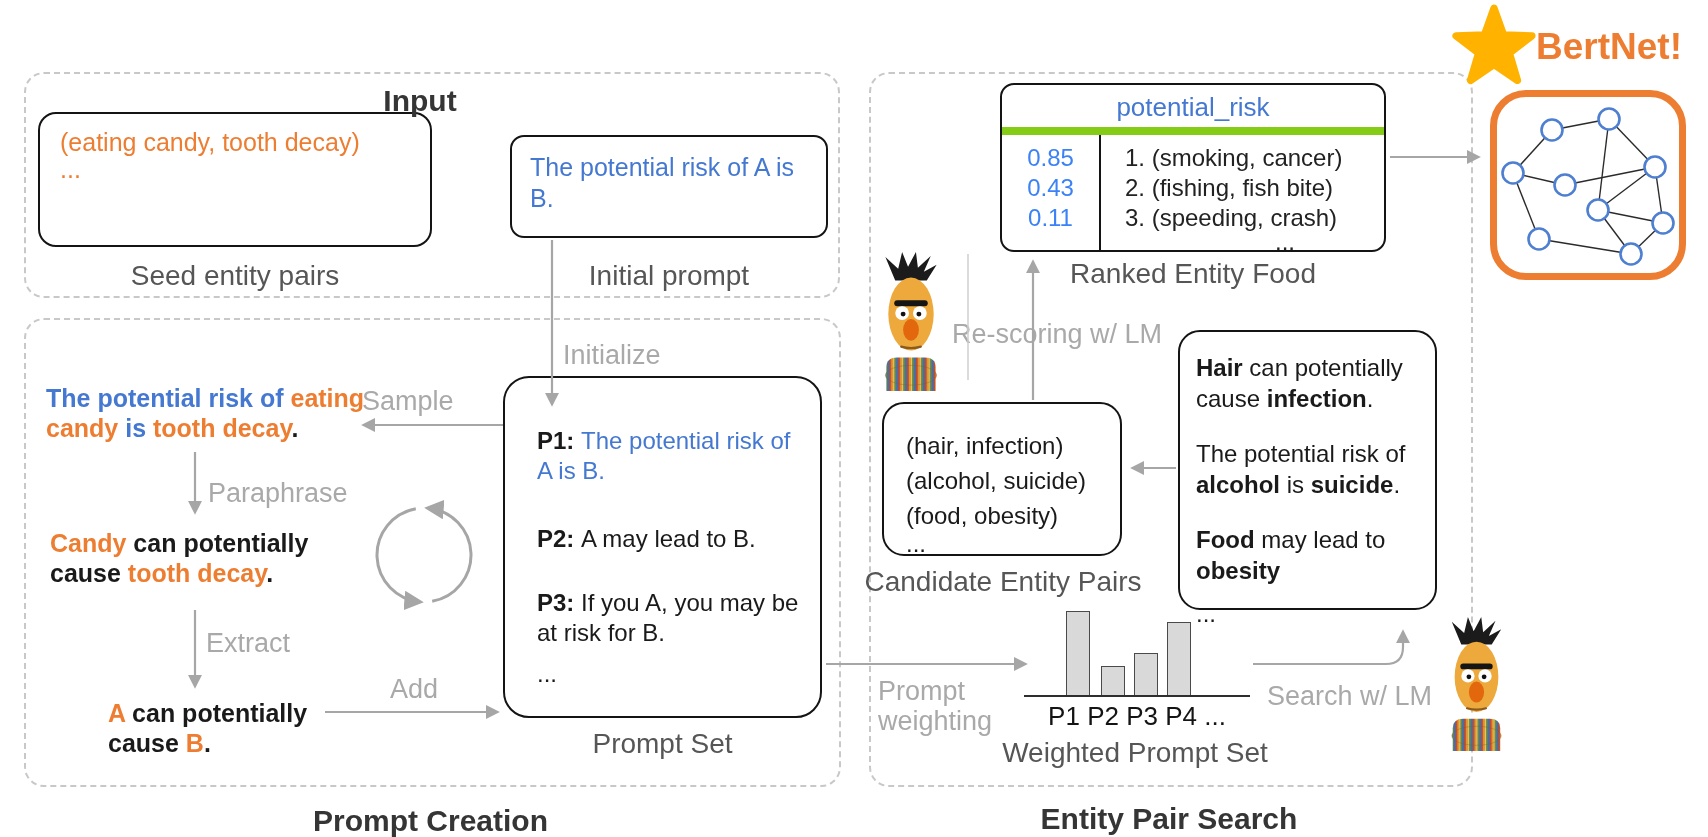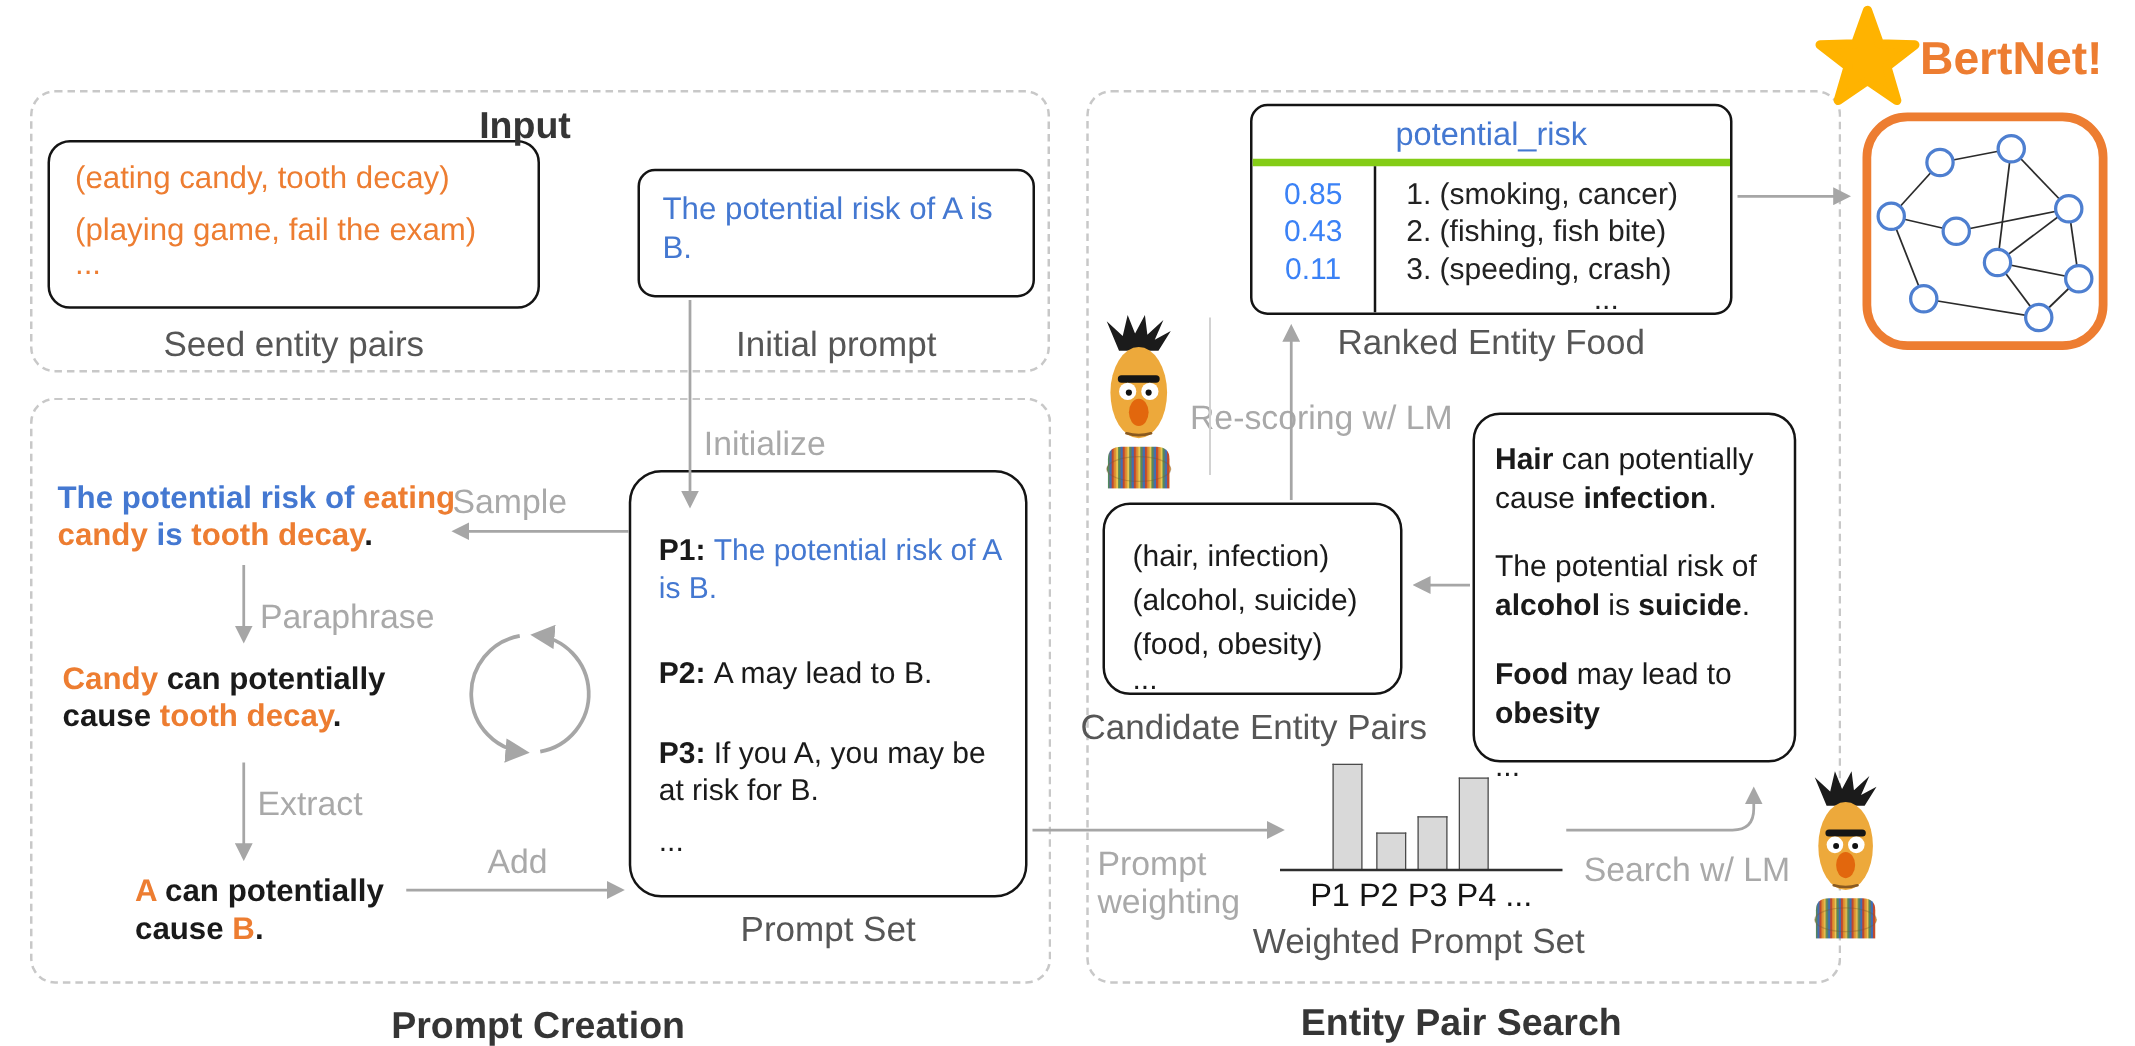--- a/index.html
+++ b/index.html
@@ -36,32 +36,32 @@
   .creation-box{left:24px;top:318px;width:813px;height:465px;}
   .creation-title{left:24px;top:804px;width:813px;}
   .sentence1{left:46px;top:383px;width:352px;}
   .sentence2{left:50px;top:528px;width:300px;}
   .sentence3{left:108px;top:698px;width:240px;}
   .lbl-sample{left:362px;top:386px;}
   .lbl-paraphrase{left:208px;top:478px;}
   .lbl-extract{left:206px;top:628px;}
   .lbl-add{left:390px;top:674px;}
   .lbl-initialize{left:563px;top:340px;}
-  .promptset-box{left:503px;top:376px;width:319px;height:342px;border-radius:26px;padding:48px 12px 0 22px;}
+  .promptset-box{left:503px;top:376px;width:319px;height:342px;border-radius:26px;padding:48px 12px 0 32px;}
   .promptset-box .p{font-size:24px;line-height:30px;}
   .promptset-box .p .pfx{font-weight:bold;}
   .promptset-box .p2{margin-top:38px;}
   .promptset-box .p3{margin-top:34px;}
   .promptset-box .dots{margin-top:12px;font-size:24px;}
   .promptset-label{left:503px;top:728px;width:319px;}
   
   .search-box{left:869px;top:72px;width:600px;height:711px;}
   .search-title{left:869px;top:802px;width:600px;}
   .ranked-table{left:1000px;top:83px;width:386px;height:169px;border-radius:14px;padding:0;display:flex;flex-direction:column;overflow:hidden;}
-  .rt-header{height:42px;line-height:44px;text-align:center;font-size:26px;color:var(--blue,#4478D1);border-bottom:6px solid #84cc16;flex:none;}
+  .rt-header{height:42px;line-height:44px;text-align:center;font-size:26px;color:var(--blue,#4478D1);border-bottom:8px solid #84cc16;flex:none;}
   .rt-body{display:flex;flex:1;min-height:0;}
   .rt-scores{width:97px;border-right:2px solid #141414;padding-top:8px;text-align:center;font-size:24px;line-height:30px;color:#3b82f6;flex:none;}
   .rt-pairs{flex:1;padding:8px 0 0 24px;font-size:24px;line-height:30px;color:#222;}
   .rt-dots{padding-left:150px;line-height:18px;font-size:24px;}
   .ranked-label{left:1000px;top:258px;width:386px;}
   .lbl-rescoring{left:952px;top:319px;}
   .candidate-box{left:882px;top:402px;width:240px;height:154px;border-radius:22px;padding:24px 14px 0 22px;}
   .candidate-box .line{font-size:24px;line-height:35px;}
   .candidate-box .dots{margin-top:-2px;font-size:24px;line-height:26px;}
   .candidate-label{left:860px;top:566px;width:286px;}
@@ -113,21 +113,20 @@
   </defs>
 </svg>
 
 <div class="canvas">
 
   <div class="dashed-box input-box"></div>
   <div class="section-title input-title">Input</div>
 
   <div class="solid-box seed-box">
     <div class="line">(eating candy, tooth decay)</div>
-    <div class="line line2">(playing game, fail the exam)</div>
     <div class="line dots">...</div>
   </div>
   <div class="box-label seed-label">Seed entity pairs</div>
 
   <div class="solid-box initial-box">
     <div class="txt">The potential risk of A is B.</div>
   </div>
   <div class="box-label initial-label">Initial prompt</div>
 
   <div class="dashed-box creation-box"></div>

